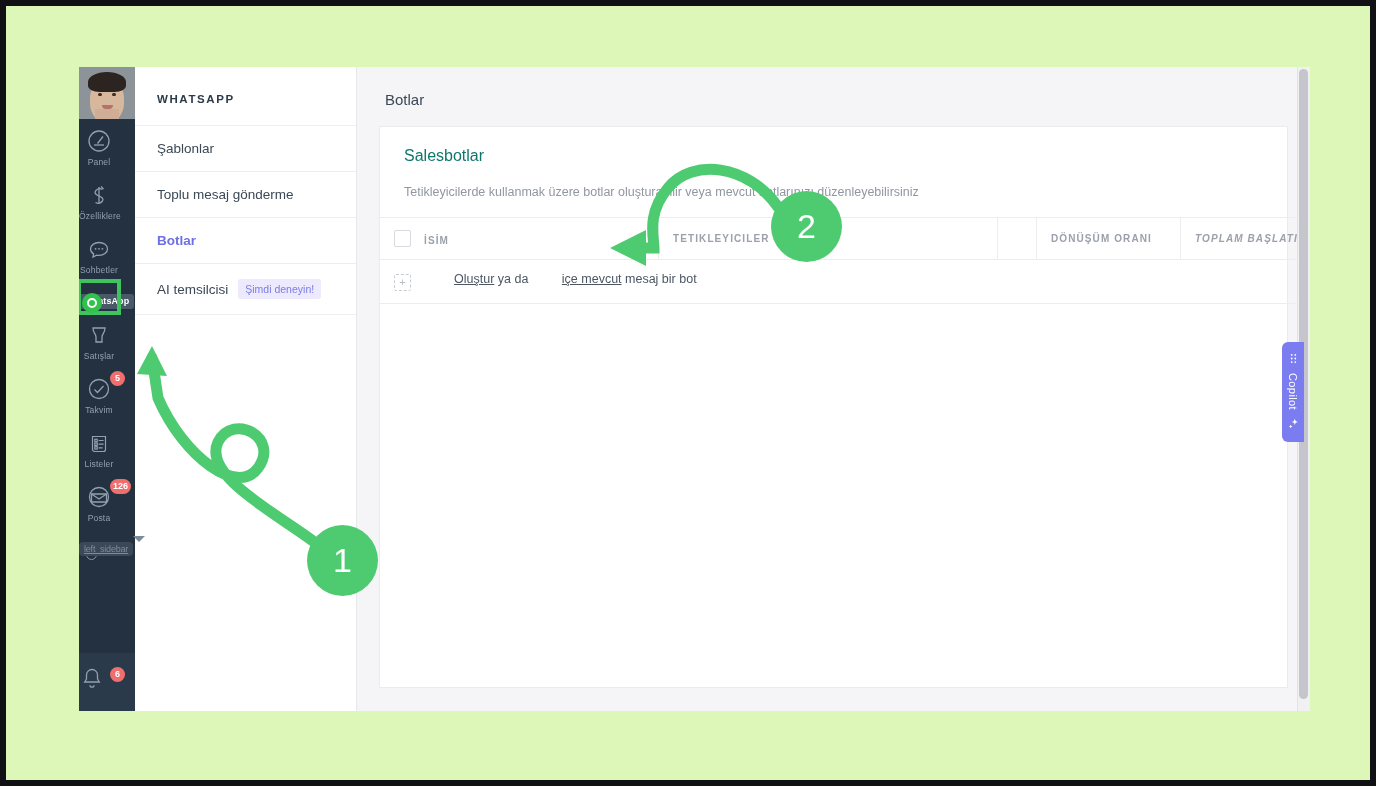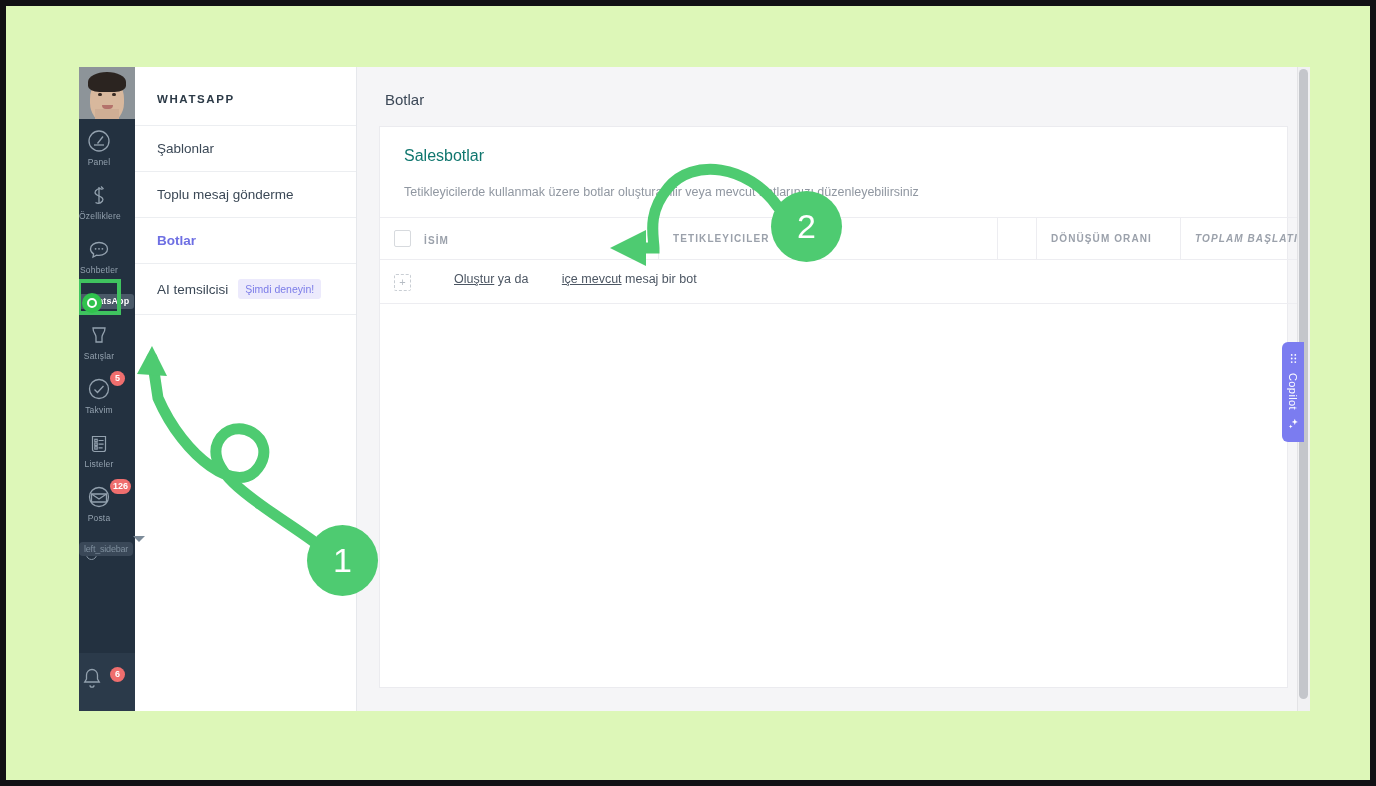--- a/index.html
+++ b/index.html
@@ -183,20 +183,21 @@
     padding: 2px 5px;
     border-radius: 4px;
     background: #3a4858;
     color: #7d8d9c;
     font-size: 9px;
     filter: blur(.7px);
     letter-spacing: -.2px;
     max-width: 52px;
     overflow: hidden;
     white-space: nowrap;
+    text-decoration: underline;
   }
   .caret-down {
     margin: 3px auto 0;
     width: 0; height: 0;
     border-left: 6px solid transparent;
     border-right: 6px solid transparent;
     border-top: 6px solid #7c8b99;
   }
   #rail-bell {
     position: absolute;

